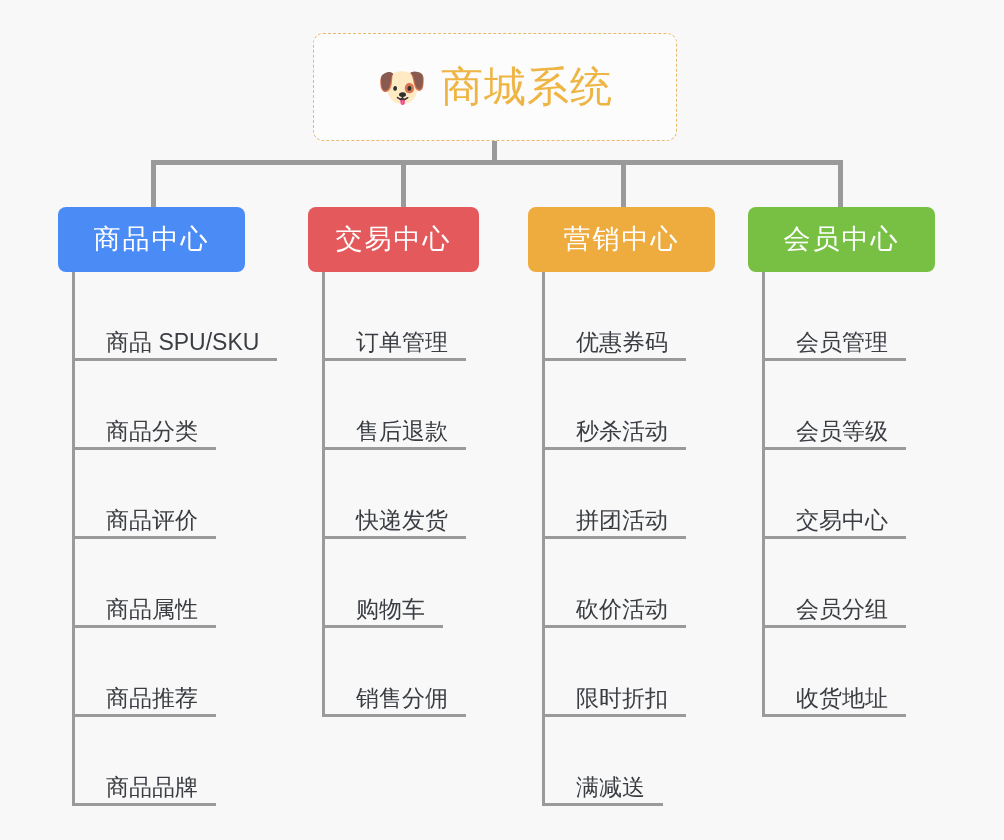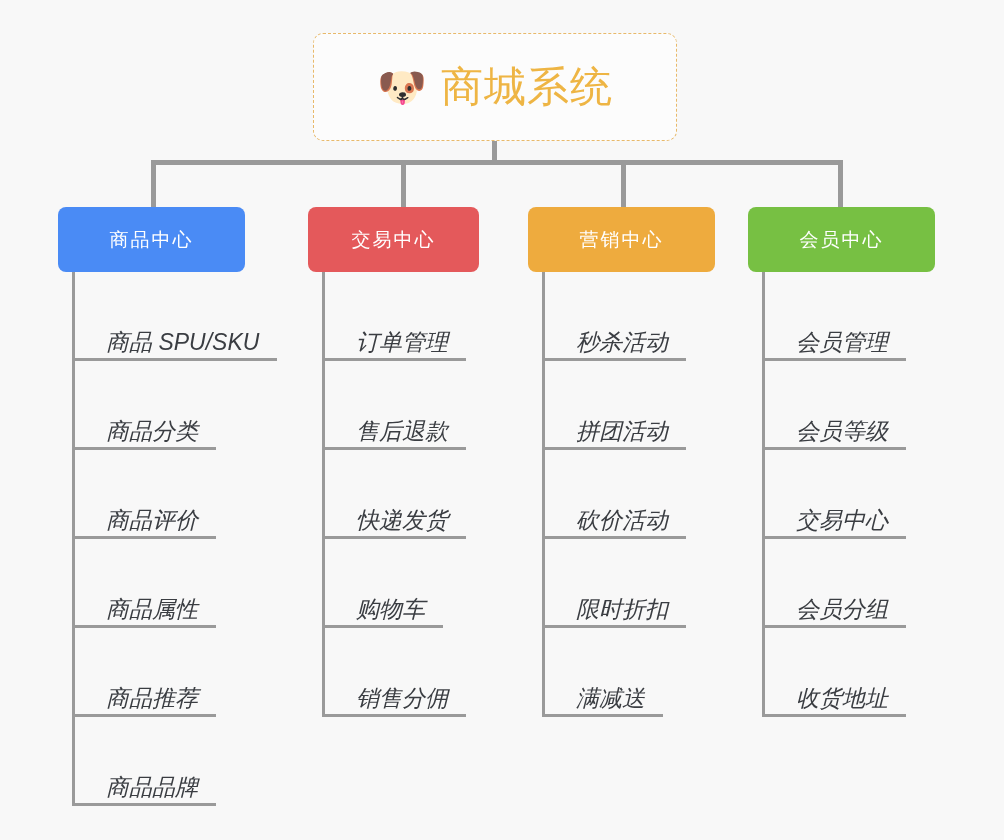--- a/index.html
+++ b/index.html
@@ -87,21 +87,21 @@
   .col-2 { left: 528px; width: 222px; }
   .col-3 { left: 748px; width: 222px; }
 
   .cat-header {
     height: 65px;
     border-radius: 8px;
     display: flex;
     align-items: center;
     justify-content: center;
     color: #ffffff;
-    font-size: 19px;
+    font-size: 27px;
     letter-spacing: 2px;
     line-height: 1;
   }
   .col-0 .cat-header { width: 187px; }
   .col-1 .cat-header { width: 171px; }
   .col-2 .cat-header { width: 187px; }
   .col-3 .cat-header { width: 187px; }
 
   
   .leaf-list {
@@ -118,21 +118,20 @@
     background: #9a9a9a;
   }
   .leaf-item {
     position: relative;
     height: 89px;
     box-sizing: border-box;
     display: flex;
     align-items: flex-end;
     padding-left: 34px;
     padding-bottom: 6px;
-    font-style: italic;
   }
   .leaf-underline {
     position: absolute;
     left: 0;
     bottom: 0;
     height: 3px;
     background: #9a9a9a;
   }
   .leaf-label {
     font-size: 23px;
@@ -216,20 +215,24 @@
             <div class="leaf-label">销售分佣</div>
           </div>
         </div>
       </div>
       <div class="column col-2">
         <div class="cat-header" style="background: rgb(238, 171, 62);">营销中心</div>
         <div class="leaf-list">
           <div class="spine"></div>
           <div class="leaf-item">
             <div class="leaf-underline" style="width: 144px;"></div>
+            <div class="leaf-label">优惠券码</div>
+          </div>
+          <div class="leaf-item">
+            <div class="leaf-underline" style="width: 144px;"></div>
             <div class="leaf-label">秒杀活动</div>
           </div>
           <div class="leaf-item">
             <div class="leaf-underline" style="width: 144px;"></div>
             <div class="leaf-label">拼团活动</div>
           </div>
           <div class="leaf-item">
             <div class="leaf-underline" style="width: 144px;"></div>
             <div class="leaf-label">砍价活动</div>
           </div>

